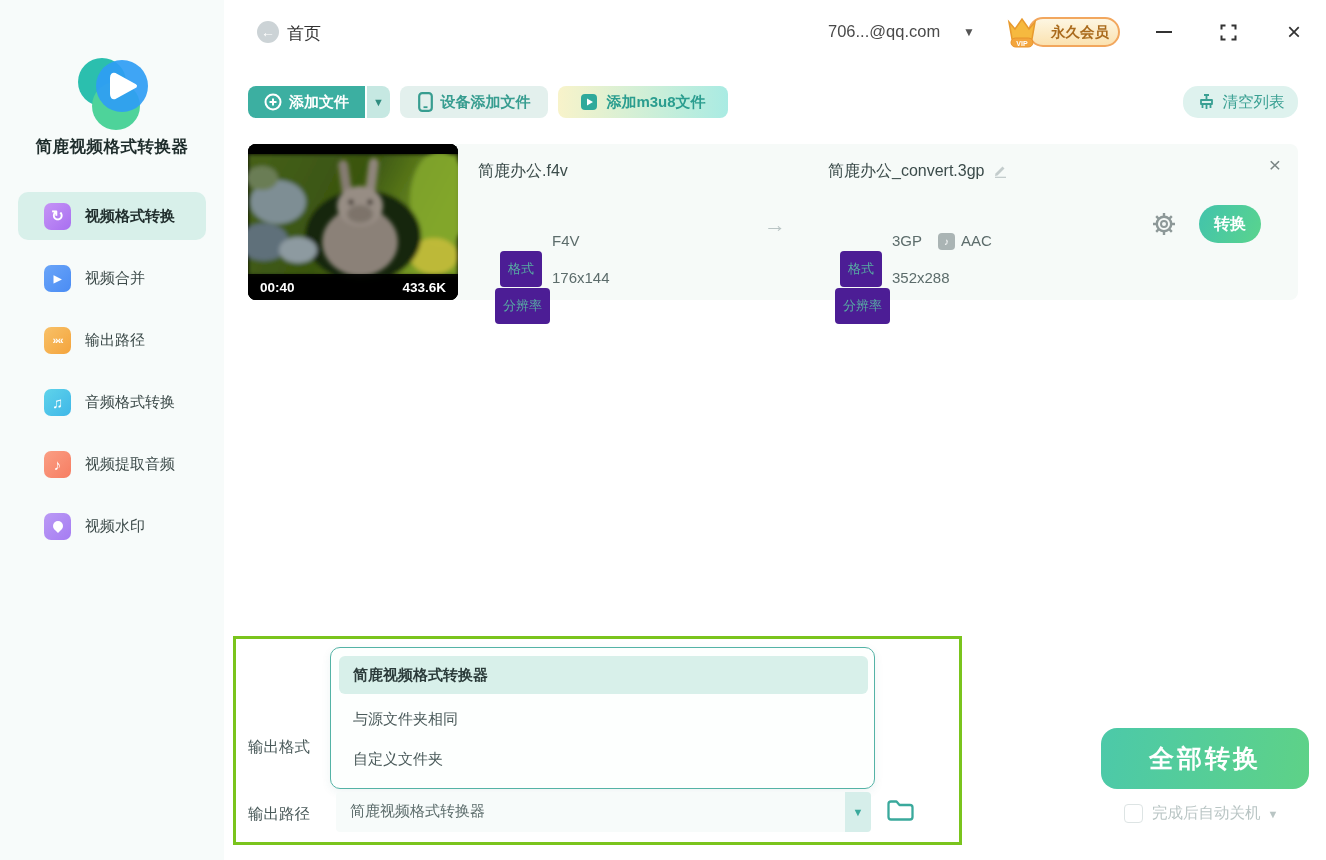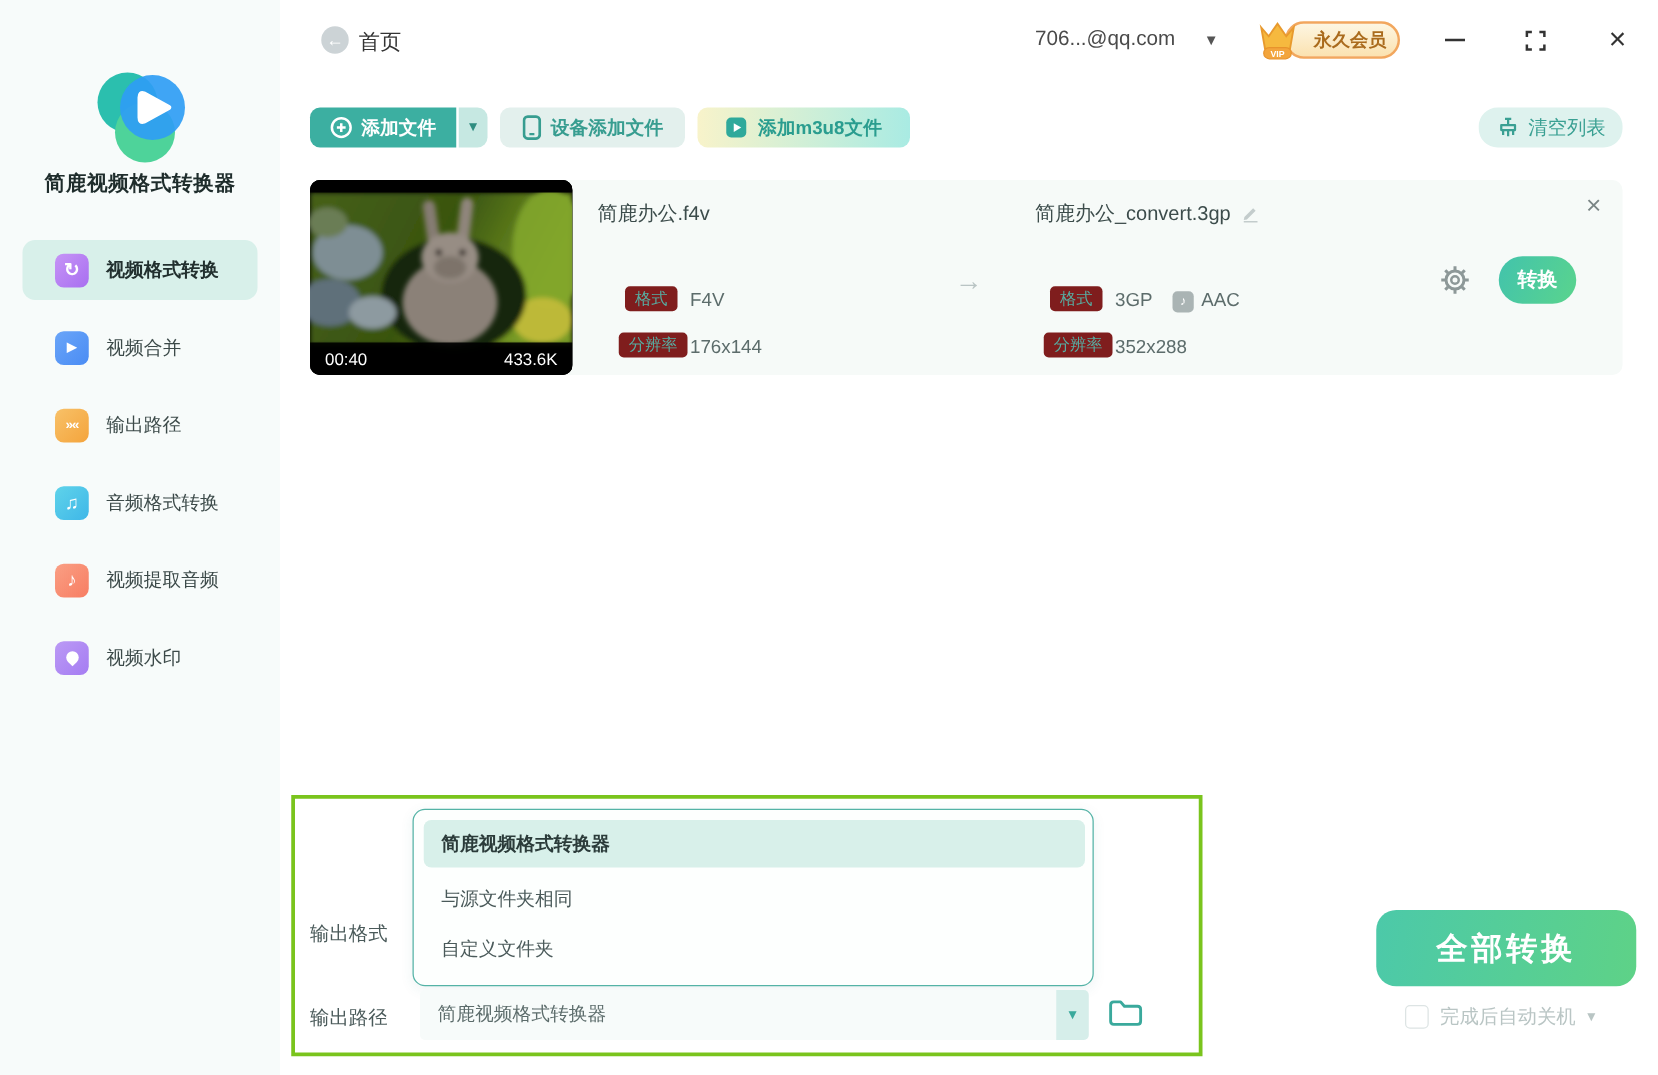--- a/index.html
+++ b/index.html
@@ -57,28 +57,28 @@
   .btn-add-arrow { left:367px; width:23px; background:#c6e8e2; color:#2f8d80; border-radius:0 8px 8px 0; font-size:11px; }
   .btn-device { left:400px; width:148px; background:#e3f0ed; color:#379d90; border-radius:8px; gap:8px; }
   .btn-m3u8 { left:558px; width:170px; background:linear-gradient(90deg,#f8f3ca,#a9ebe3); color:#2a9d8f; border-radius:8px; gap:8px; }
   .btn-clear { left:1183px; width:115px; background:#def2ee; color:#3aa093; border-radius:15px; gap:7px; font-weight:normal; font-size:15.5px; }
 
   
   .file-row { position:absolute; left:248px; top:144px; width:1050px; height:156px;
               background:#f6faf8; border-radius:8px; }
   .thumb { position:absolute; left:0; top:0; width:210px; height:156px; border-radius:8px;
            overflow:hidden; background:#000; }
-  .thumb-meta { position:absolute; bottom:5px; color:#fff; font-weight:normal; font-size:13.5px;
+  .thumb-meta { position:absolute; bottom:5px; color:#fff; font-weight:bold; font-size:13.5px;
                 text-shadow:0 1px 2px #000; }
   .thumb-dur { left:12px; } .thumb-size { right:12px; }
   .file-name { position:absolute; top:17px; font-size:16px; color:#3c4c4b; }
   .src-name { left:230px; } .tgt-name { left:580px; }
   .edit-pencil { display:inline-block; margin-left:8px; vertical-align:-2px; cursor:pointer; }
-  .badge { position:absolute; height:20px; padding:0 8px; background:#7f1d1d; color:#57aea3;
-           font-size:13px; border-radius:4px; display:flex; align-items:center; }
+  .badge { position:absolute; height:36px; padding:0 8px; background:#4c1d95; color:#57aea3;
+           font-size:13px; border-radius:4px; display:flex; align-items:center;margin-top:22px; }
   .val { position:absolute; font-size:15px; color:#5c6c6b; }
   .arrow-sep { position:absolute; left:516px; top:68px; font-size:22px; color:#b9c4c4; }
   .aac-chip { position:absolute; left:690px; top:89px; width:17px; height:17px; border-radius:4px;
               background:#aab4b4; color:#fff; font-size:10px; display:flex; align-items:center; justify-content:center; }
   .gear-btn { position:absolute; left:902px; top:66px; cursor:pointer; }
   .convert-btn { position:absolute; left:951px; top:61px; width:62px; height:38px; border-radius:19px;
                  background:linear-gradient(115deg,#42c3ac,#5ad48d); color:#fff; font-weight:bold;
                  font-size:16px; display:flex; align-items:center; justify-content:center; cursor:pointer; }
   .row-close { position:absolute; left:1014px; top:8px; width:26px; height:26px; color:#7a8585;
                font-size:21px; display:flex; align-items:center; justify-content:center; cursor:pointer; }

